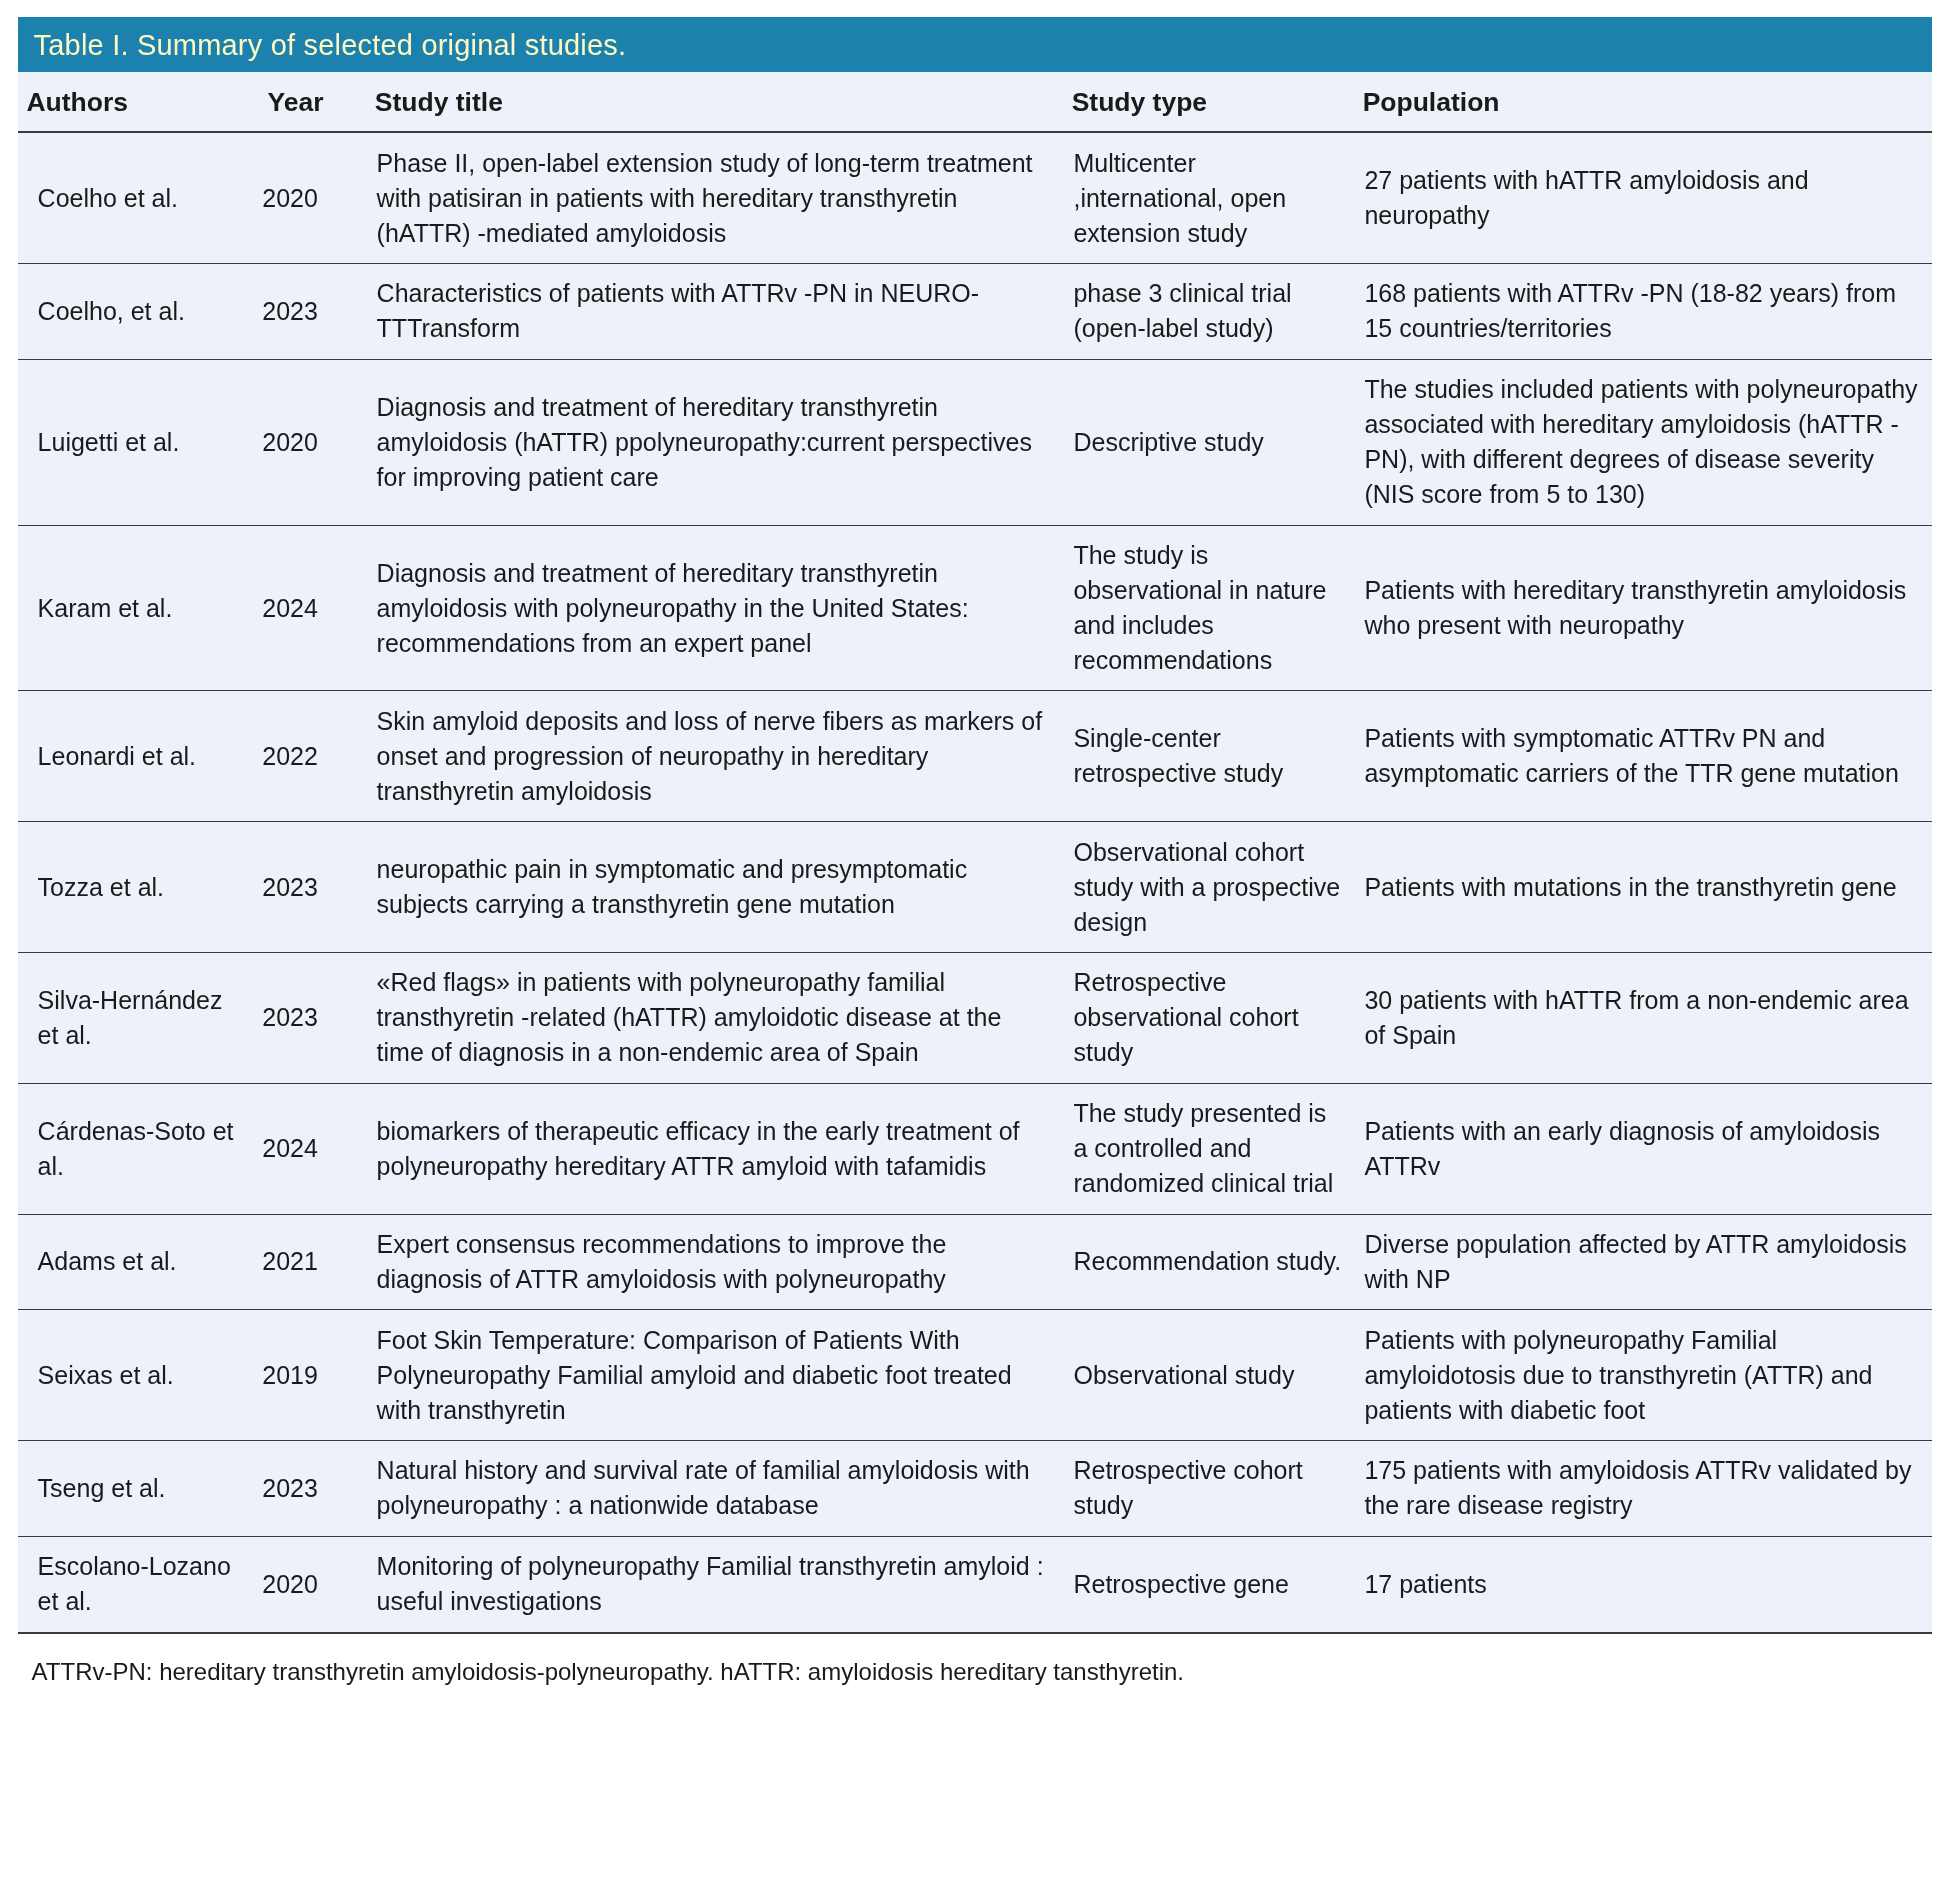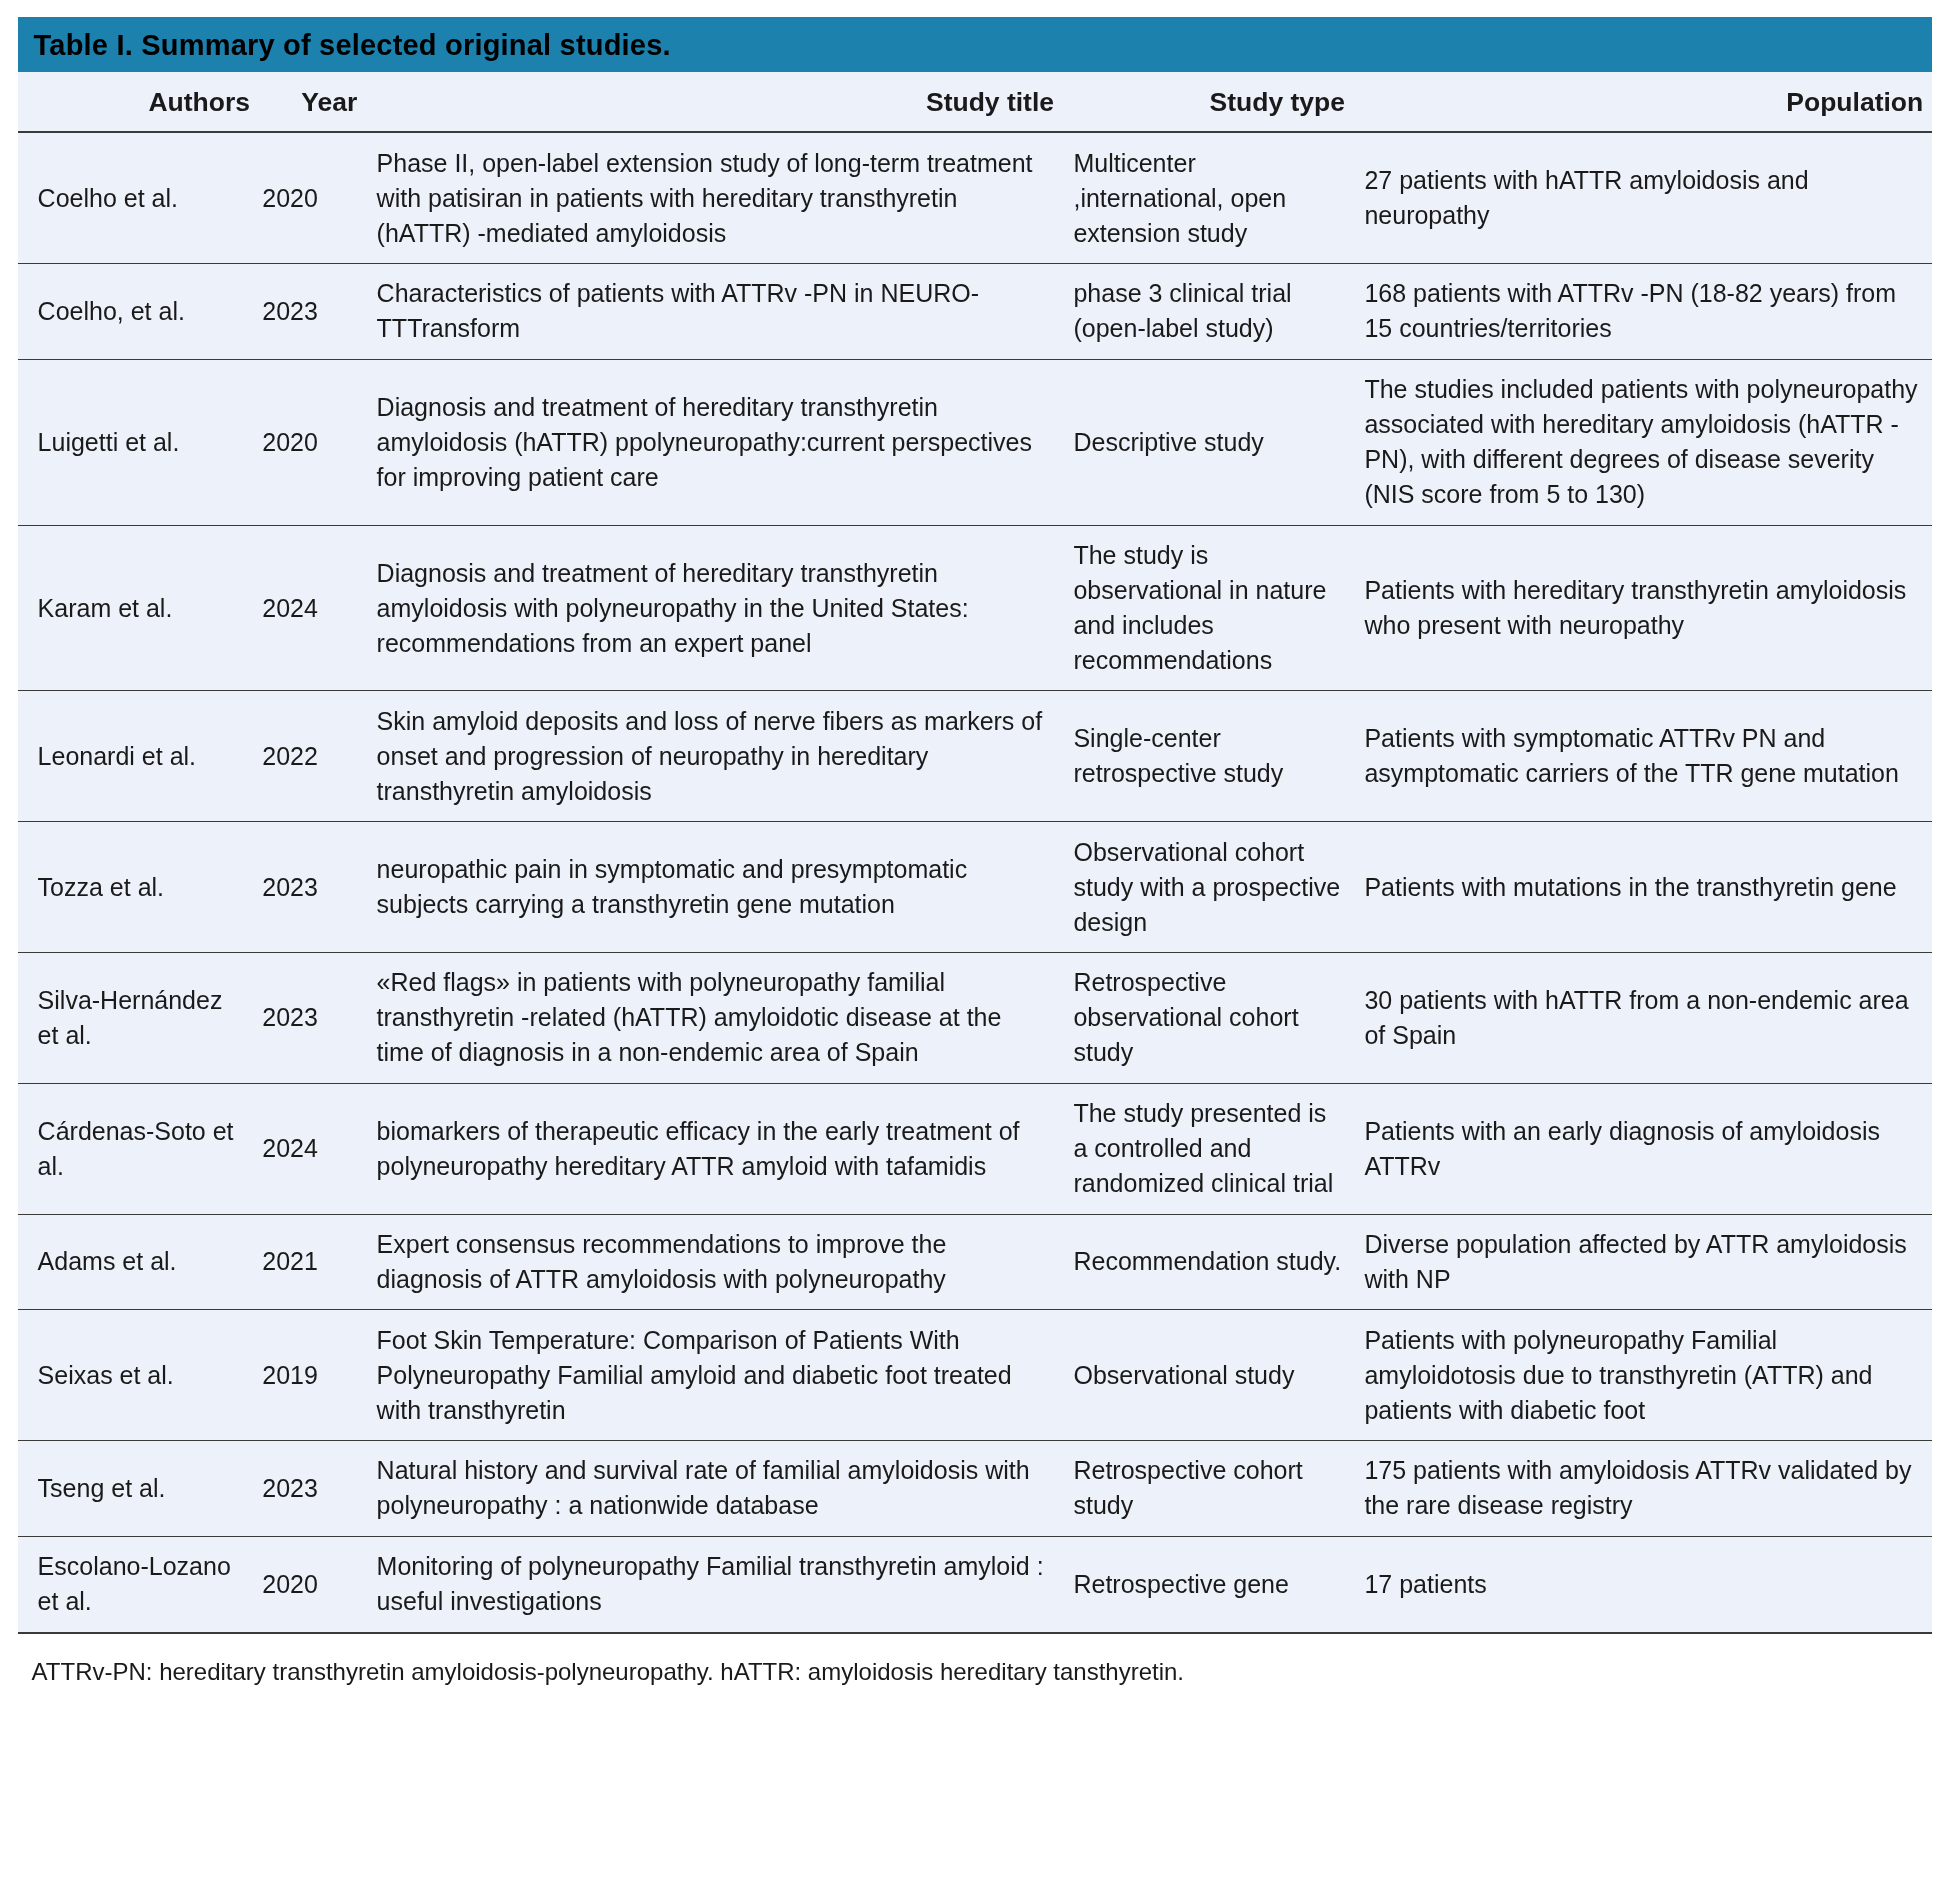--- a/index.html
+++ b/index.html
@@ -17,43 +17,43 @@
   }
   body {
     width: 1952px;
     min-height: 1891px;
   }
   .page {
     padding: 17px 20px 0 17.6px;
   }
   .title-bar {
     background: var(--c-bar);
-    color: #000000;
+    color: #fef9c3;
     font-size: 29px;
-    font-weight: bold;
+    font-weight: normal;
     padding: 11.5px 16px 10.6px 16px;
     letter-spacing: 0.2px;
   }
   table.summary-table {
     width: 100%;
     border-collapse: collapse;
     table-layout: fixed;
     background: var(--c-row-bg);
     font-size: 25px;
     line-height: 1.4;
   }
   col.c-authors   { width: 12.6%; }
   col.c-year      { width: 5.6%;  }
   col.c-title     { width: 36.4%; }
   col.c-type      { width: 15.2%; }
   col.c-population{ width: 30.2%; }
   thead th {
     font-size: 26.5px;
     font-weight: bold;
-    text-align: right;
+    text-align: left;
     padding: 11.5px 8.8px 10.6px 8.8px;
     border-bottom: 2.6px solid var(--c-line);
   }
   tbody td {
     padding: 12.4px 12.4px 12.4px 10.6px;
     vertical-align: middle;
     border-bottom: 1.8px solid var(--c-line);
   }
   tbody tr:last-child td { border-bottom: 2.6px solid var(--c-line); }
   td.cell-authors { padding-left: 20px; }

